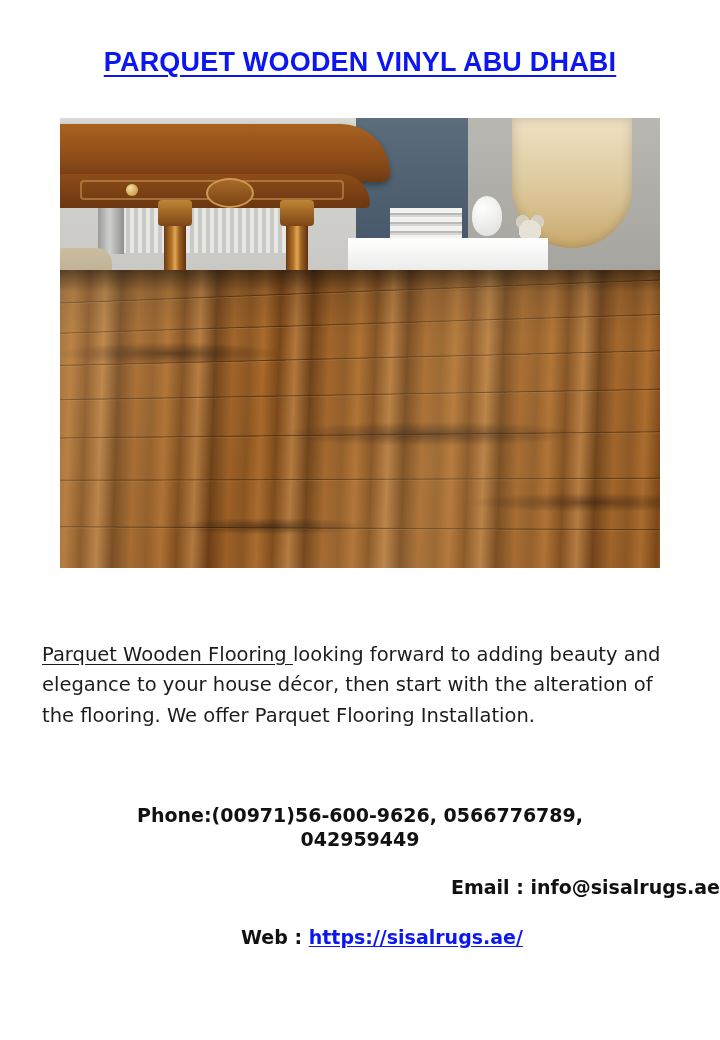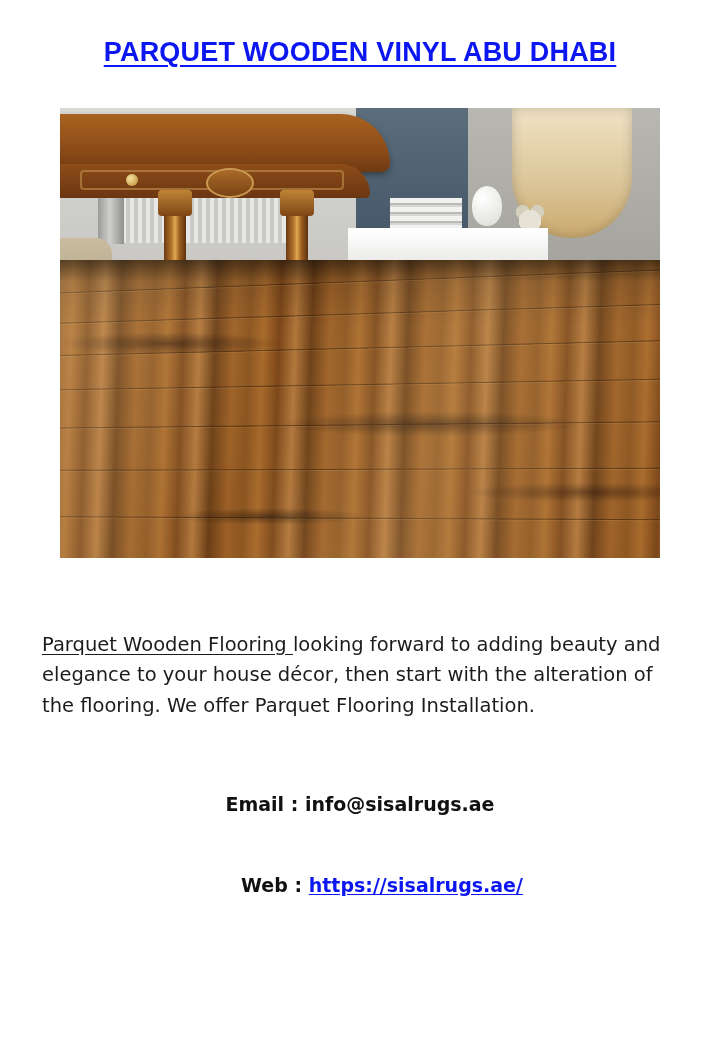--- a/index.html
+++ b/index.html
@@ -25,21 +25,21 @@
 
   
   .title {
     text-align: center;
     font-size: 27px;
     font-weight: bold;
     letter-spacing: 0.2px;
     color: #0b16f0;
     text-decoration: underline;
     text-underline-offset: 4px;
-    margin: 38px 0 0 0;
+    margin: 48px 0 0 0;
     padding: 0 20px;
     line-height: 1.1;
   }
 
   
   .hero-wrap {
     margin: 40px 0 0 0;
     display: flex;
     justify-content: center;
   }
@@ -275,23 +275,24 @@
     line-height: 1.28;
     padding: 0 60px;
     font-family: "DejaVu Sans", sans-serif;
   }
   .contact .email {
     margin-top: 24px;
     font-size: 19px;
     font-weight: bold;
     color: #111;
     font-family: "DejaVu Sans", sans-serif;
+    text-align: right;
   }
   .contact .web {
-    margin-top: 59px;
+    margin-top: 28px;
     font-size: 19px;
     font-weight: bold;
     color: #111;
     font-family: "DejaVu Sans", sans-serif;
     padding-left: 44px;
   }
   .contact .web a {
     color: #0b16f0;
     text-decoration: underline;
     text-underline-offset: 2px;
@@ -353,20 +354,24 @@
       <div class="base-shadow"></div>
 
     </div>
   </div>
 
   <p class="body-text">
     <span class="lead">Parquet Wooden Flooring </span><span>looking forward to adding beauty and elegance to your house décor, then start with the alteration of the flooring. We offer Parquet Flooring Installation.</span>
   </p>
 
   <div class="contact">
+    <div class="phone">
+      <span>Phone:(00971)56-600-9626,  0566776789,</span><br>
+      <span>042959449</span>
+    </div>
     <div class="email">Email : info@sisalrugs.ae</div>
     <div class="web">
       <span>Web</span>
       <span>:</span>
       <a href="#">https://sisalrugs.ae/</a>
     </div>
   </div>
 
 </div>
 

